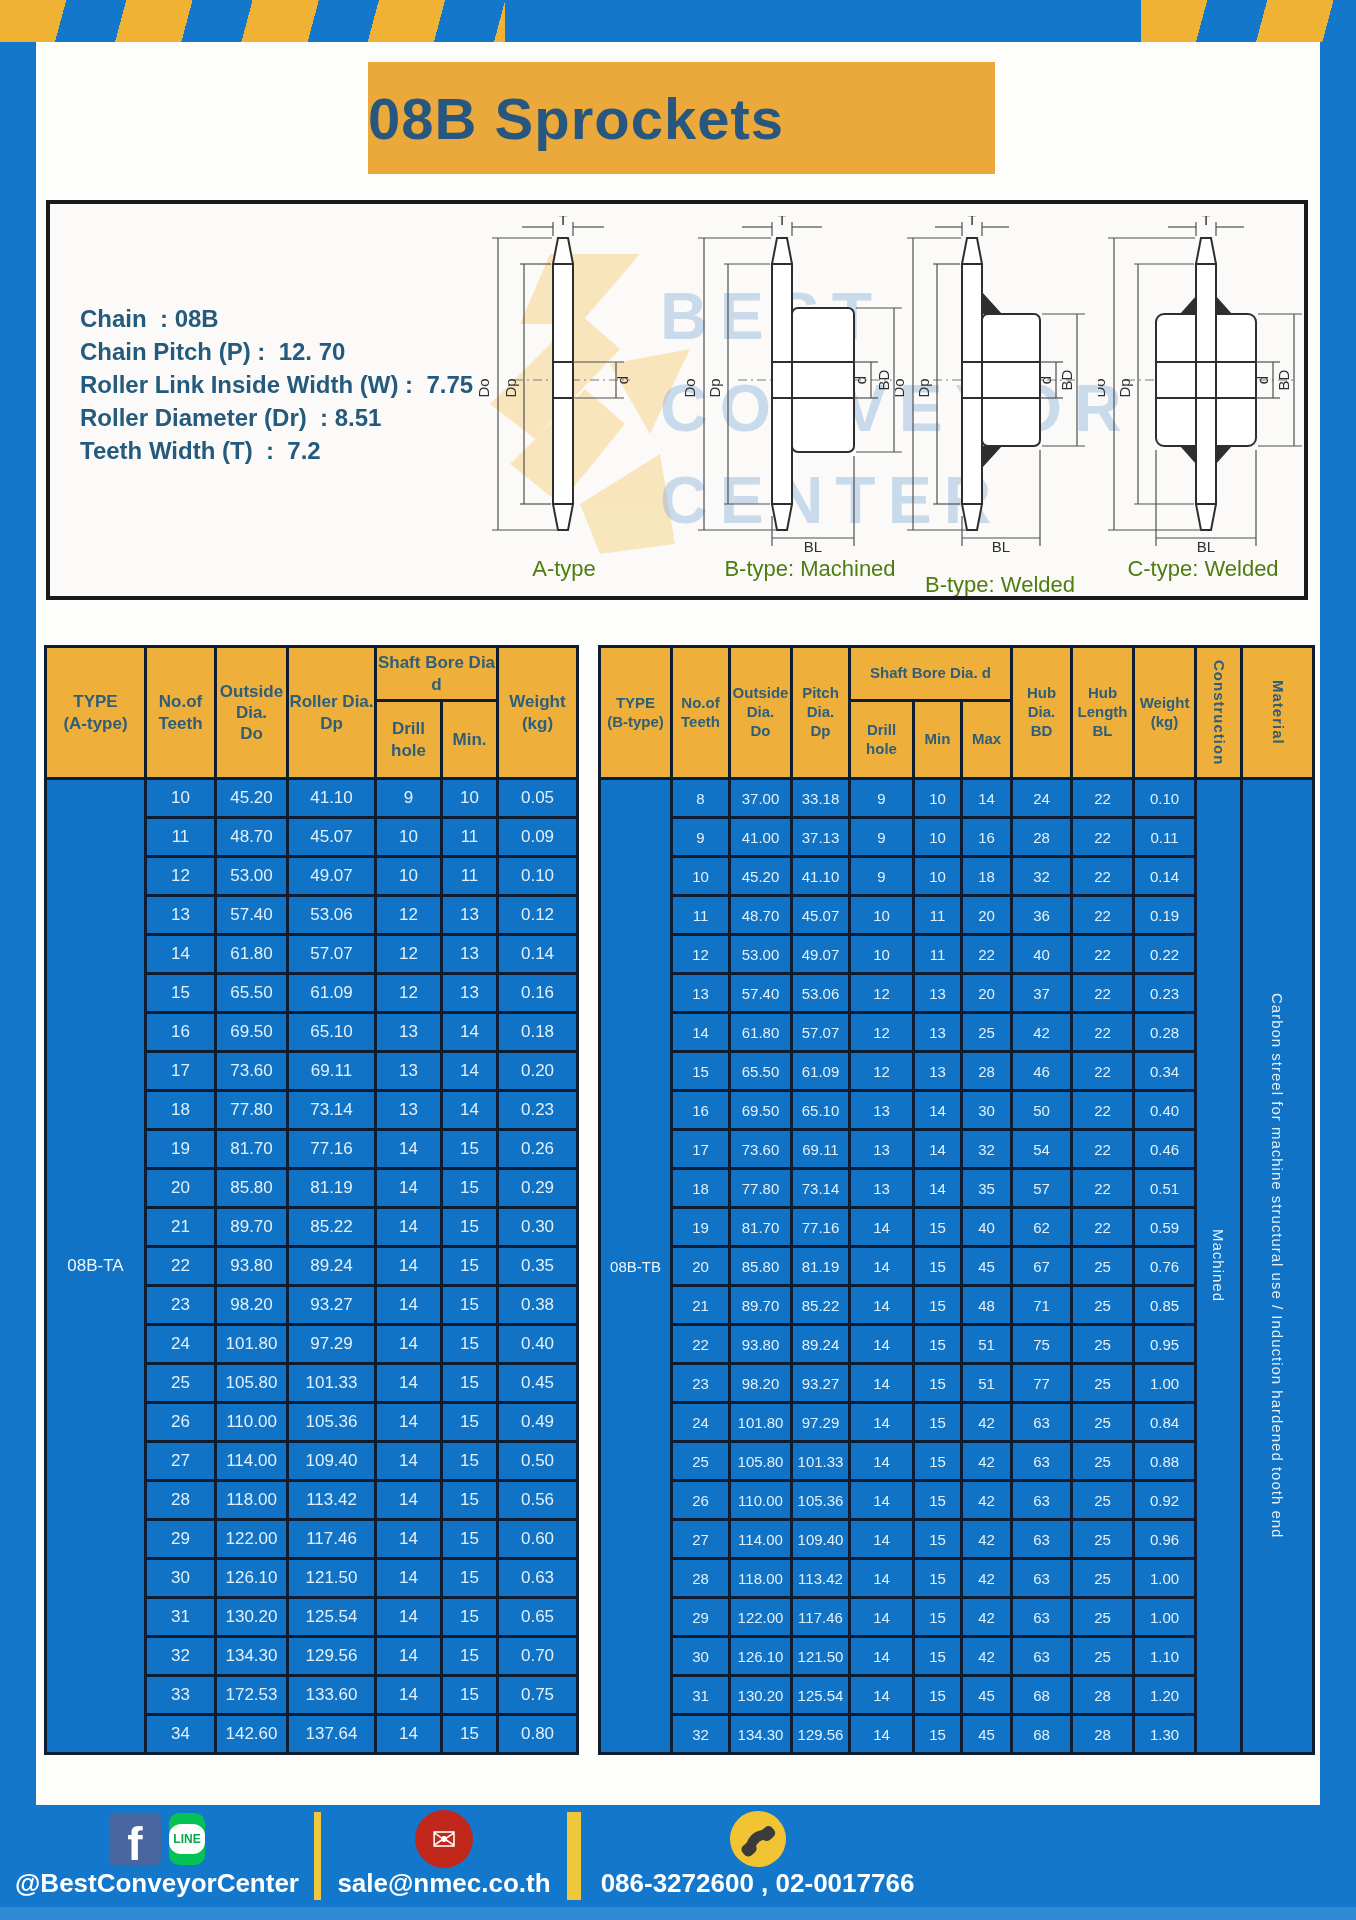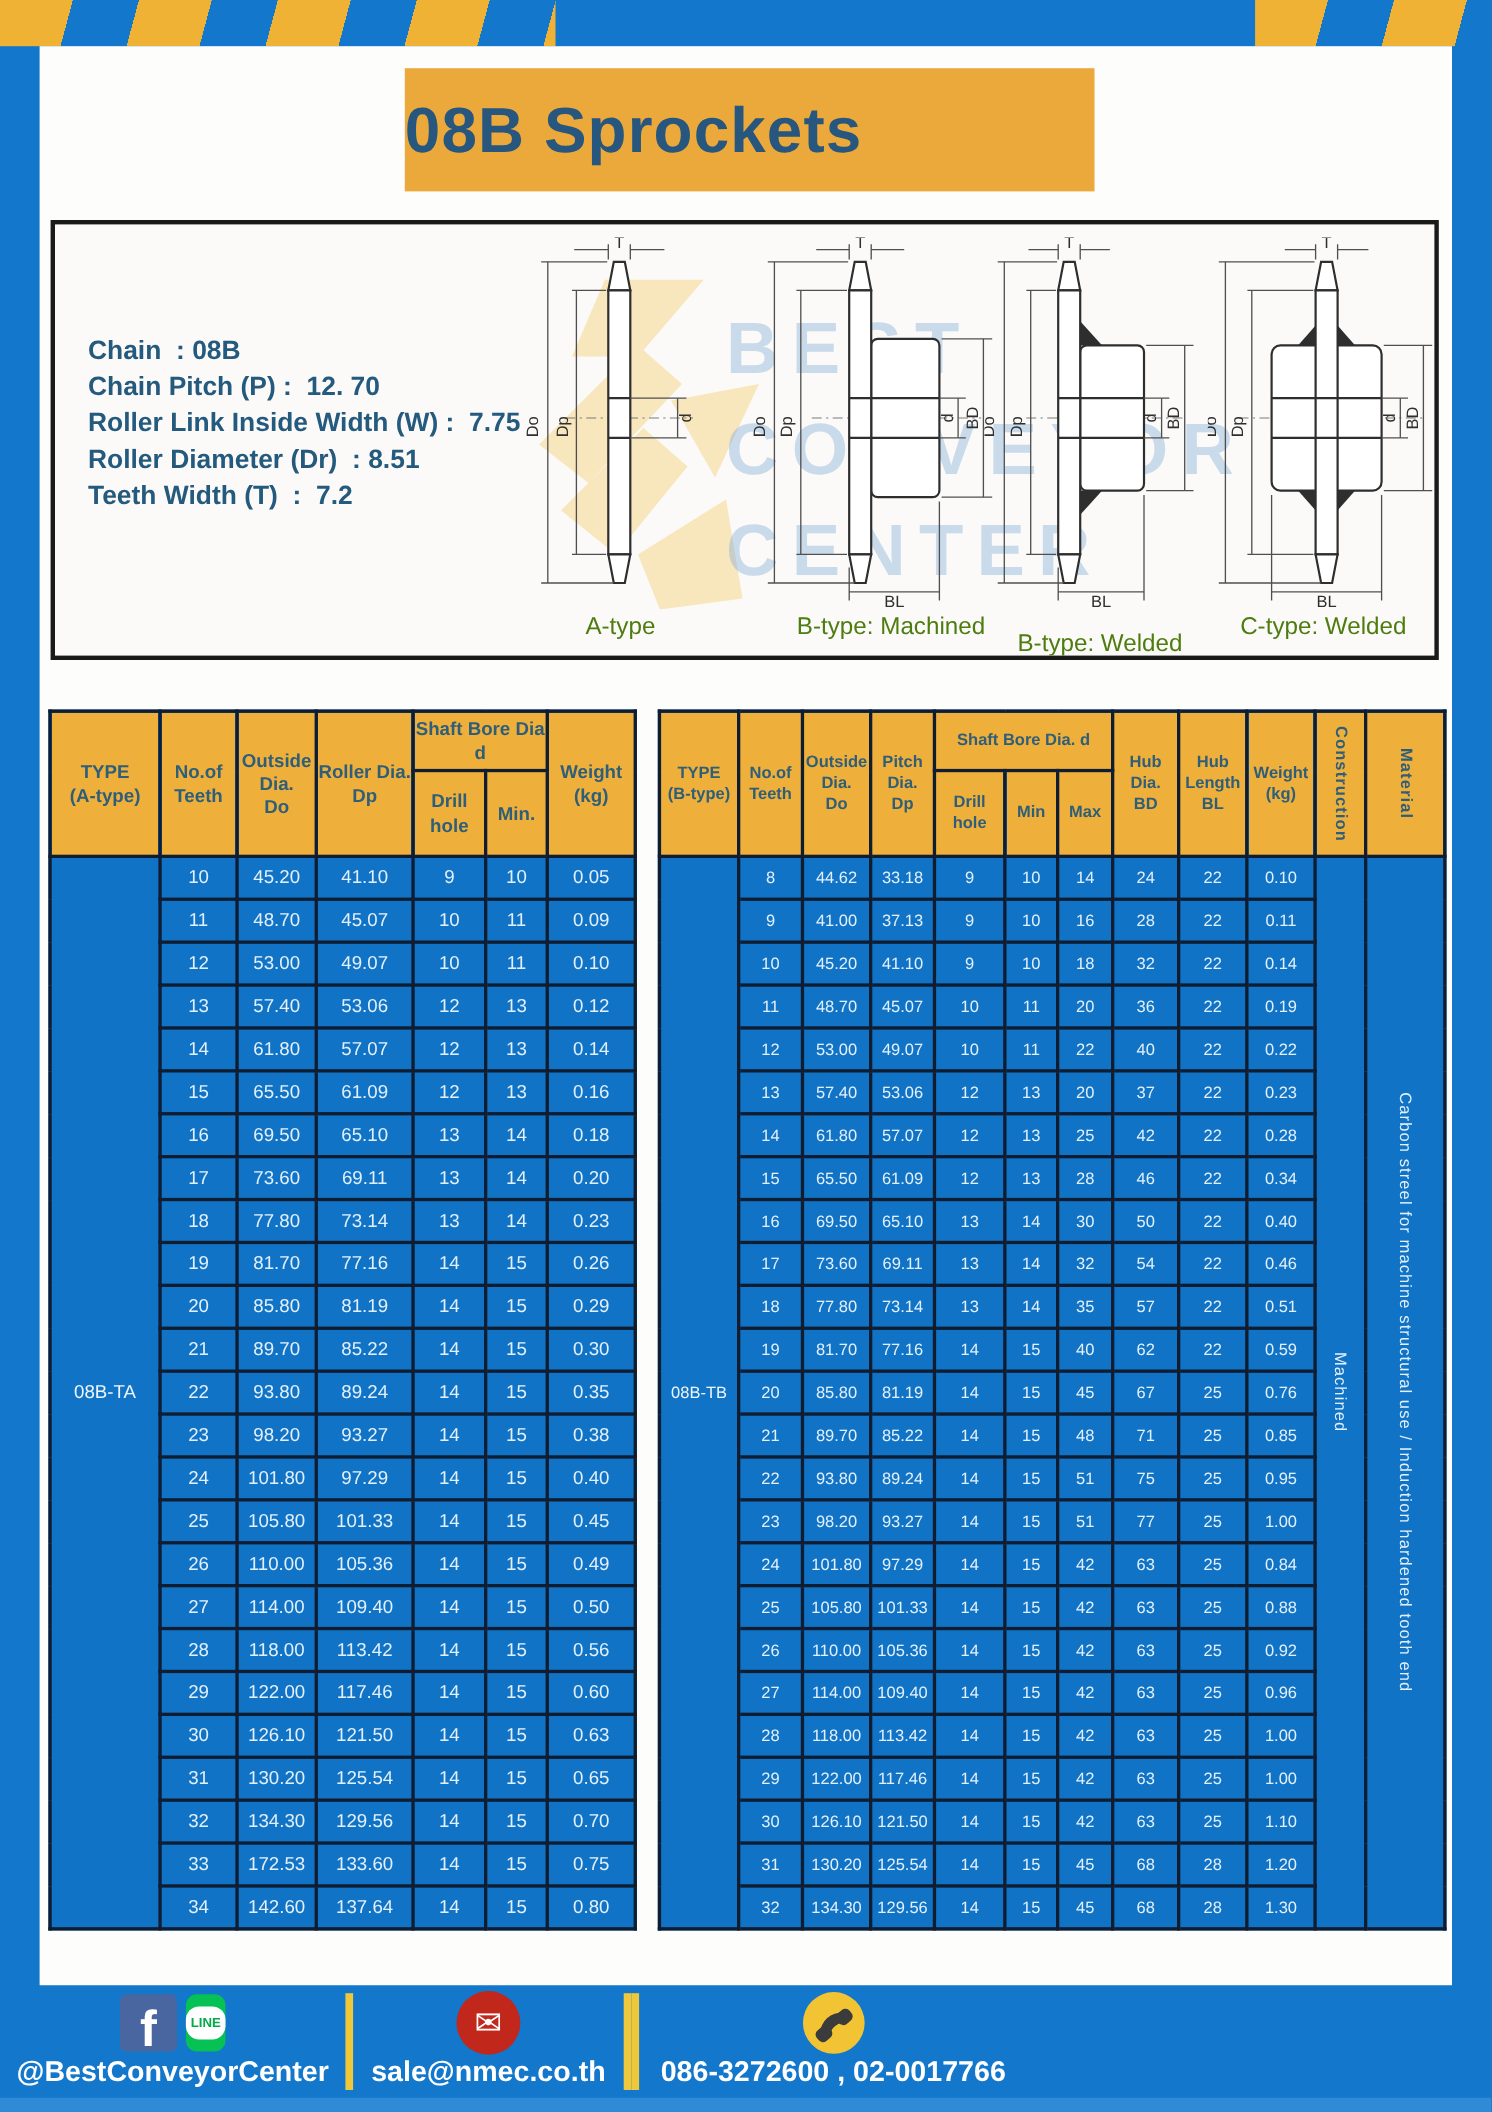--- a/index.html
+++ b/index.html
@@ -519,21 +519,21 @@
         <tr class="hrow2">
           <th>Drill hole</th>
           <th>Min</th>
           <th>Max</th>
         </tr>
       </thead>
       <tbody>
           <tr>
             <td rowspan="25" class="typecell">08B-TB</td>
             <td>8</td>
-            <td>44.62</td>
+            <td>37.00</td>
             <td>33.18</td>
             <td>9</td>
             <td>10</td>
             <td>14</td>
             <td>24</td>
             <td>22</td>
             <td>0.10</td>
             <td rowspan="25" class="vcell">Machined</td>
             <td rowspan="25" class="vcell mat">Carbon streel for machine structural use / Induction hardened tooth end</td>
           </tr>

